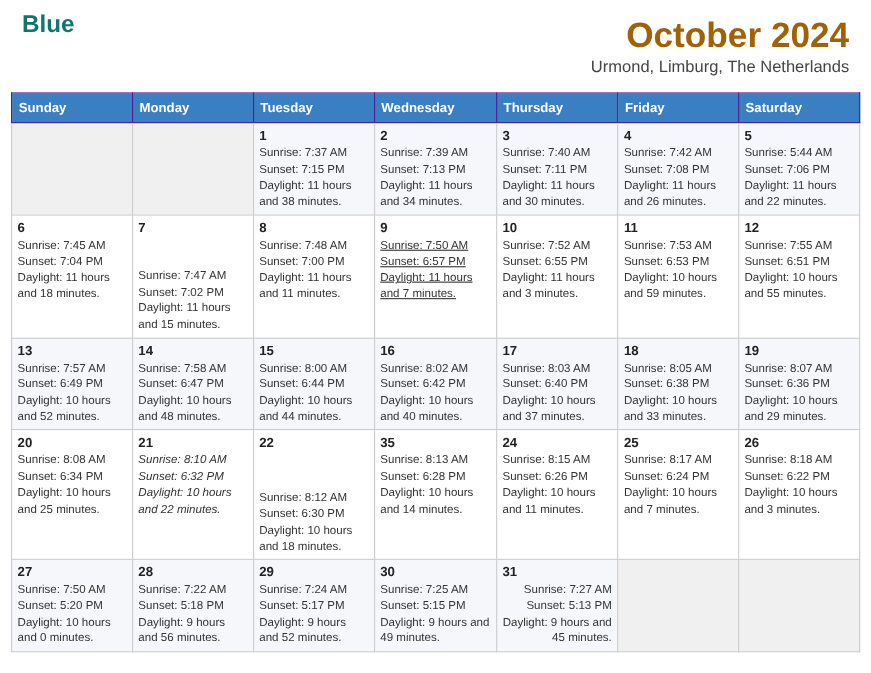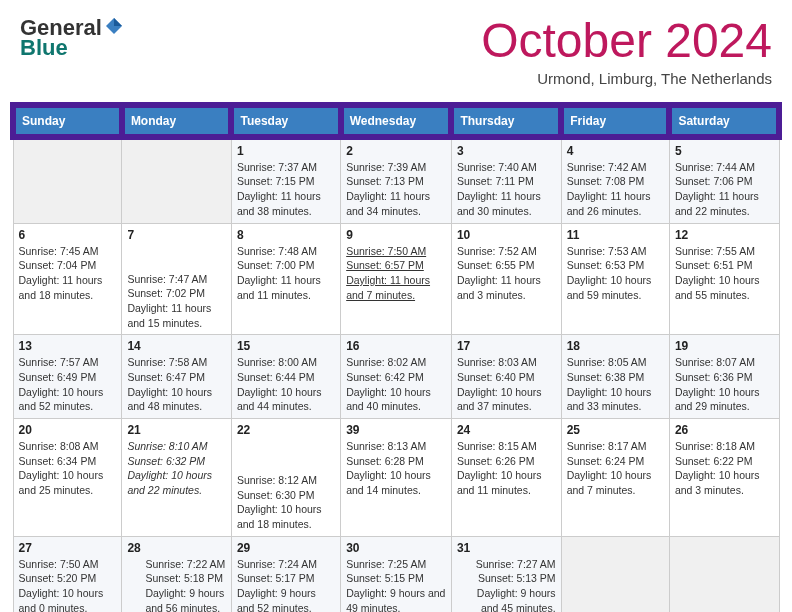--- a/index.html
+++ b/index.html
@@ -19,43 +19,43 @@
     }
     .logo {
       display: flex;
       flex-direction: column;
       align-items: flex-start;
     }
     .title-area {
       text-align: right;
     }
     .month-title {
-      font-size: 48px;
-      font-weight: 400;
-      color: #be185d;
+      font-size: 32px;
+      font-weight: 700;
+      color: #a16207;
       line-height: 1.1;
     }
     .location-subtitle {
       font-size: 15px;
       color: #444;
       margin-top: 2px;
     }
     .calendar-table {
       width: 100%;
       border-collapse: collapse;
       font-size: 11px;
     }
     .calendar-table th {
       background-color: #3a7fc1;
       color: #fff;
       text-align: left;
       padding: 6px 6px;
       font-size: 12px;
       font-weight: bold;
-      border: 6px solid #4c1d95;
+      border: 1px solid #4c1d95;
     }
     .calendar-table td {
       border: 1px solid #ccc;
       vertical-align: top;
       padding: 4px 5px;
       width: 113px;
       min-height: 70px;
       background: #fff;
     }
     .calendar-table tr:nth-child(odd) td {
@@ -81,27 +81,20 @@
     .logo-row {
       display: flex;
       align-items: center;
     }
   </style>
 </head>
 <body>
 
 <div class="header">
   <div class="logo">
-    <div class="logo-row">
-      <span style="font-size:22px; font-weight:bold; color:#333;">General</span>
-      <svg width="20" height="20" viewBox="0 0 20 20" style="margin-left:2px; margin-top:-4px;">
-        <polygon points="10,2 18,10 10,18 2,10" fill="#3a7fc1"></polygon>
-        <polygon points="10,2 18,10 10,10" fill="#1a5a9a"></polygon>
-      </svg>
-    </div>
     <span style="font-size:22px; font-weight:bold; color:#0f766e; margin-top:-6px;">Blue</span>
   </div>
   <div class="title-area">
     <div class="month-title">October 2024</div>
     <div class="location-subtitle">Urmond, Limburg, The Netherlands</div>
   </div>
 </div>
 
 <table class="calendar-table">
   <thead>
@@ -138,21 +131,21 @@
 Daylight: 11 hours and 30 minutes.</div>
         </td>
         <td>
           <div class="day-number">4</div>
           <div class="day-info" style="white-space: pre-line;">Sunrise: 7:42 AM
 Sunset: 7:08 PM
 Daylight: 11 hours and 26 minutes.</div>
         </td>
         <td>
           <div class="day-number">5</div>
-          <div class="day-info" style="white-space: pre-line;">Sunrise: 7:44 AM
+          <div class="day-info" style="white-space: pre-line;">Sunrise: 5:44 AM
 Sunset: 7:06 PM
 Daylight: 11 hours and 22 minutes.</div>
         </td>
       </tr>
       <tr>
         <td>
           <div class="day-number">6</div>
           <div class="day-info" style="white-space: pre-line;">Sunrise: 7:45 AM
 Sunset: 7:04 PM
 Daylight: 11 hours and 18 minutes.</div>
@@ -251,21 +244,21 @@
 Sunset: 6:32 PM
 Daylight: 10 hours and 22 minutes.</div>
         </td>
         <td>
           <div class="day-number">22</div>
           <div class="day-info" style="white-space: pre-line; margin-top: 36px;">Sunrise: 8:12 AM
 Sunset: 6:30 PM
 Daylight: 10 hours and 18 minutes.</div>
         </td>
         <td>
-          <div class="day-number">39</div>
+          <div class="day-number">35</div>
           <div class="day-info" style="white-space: pre-line;">Sunrise: 8:13 AM
 Sunset: 6:28 PM
 Daylight: 10 hours and 14 minutes.</div>
         </td>
         <td>
           <div class="day-number">24</div>
           <div class="day-info" style="white-space: pre-line;">Sunrise: 8:15 AM
 Sunset: 6:26 PM
 Daylight: 10 hours and 11 minutes.</div>
         </td>
@@ -284,21 +277,21 @@
       </tr>
       <tr>
         <td>
           <div class="day-number">27</div>
           <div class="day-info" style="white-space: pre-line;">Sunrise: 7:50 AM
 Sunset: 5:20 PM
 Daylight: 10 hours and 0 minutes.</div>
         </td>
         <td>
           <div class="day-number">28</div>
-          <div class="day-info" style="white-space: pre-line; margin-left: 18px;">Sunrise: 7:22 AM
+          <div class="day-info" style="white-space: pre-line;">Sunrise: 7:22 AM
 Sunset: 5:18 PM
 Daylight: 9 hours and 56 minutes.</div>
         </td>
         <td>
           <div class="day-number">29</div>
           <div class="day-info" style="white-space: pre-line;">Sunrise: 7:24 AM
 Sunset: 5:17 PM
 Daylight: 9 hours and 52 minutes.</div>
         </td>
         <td>

